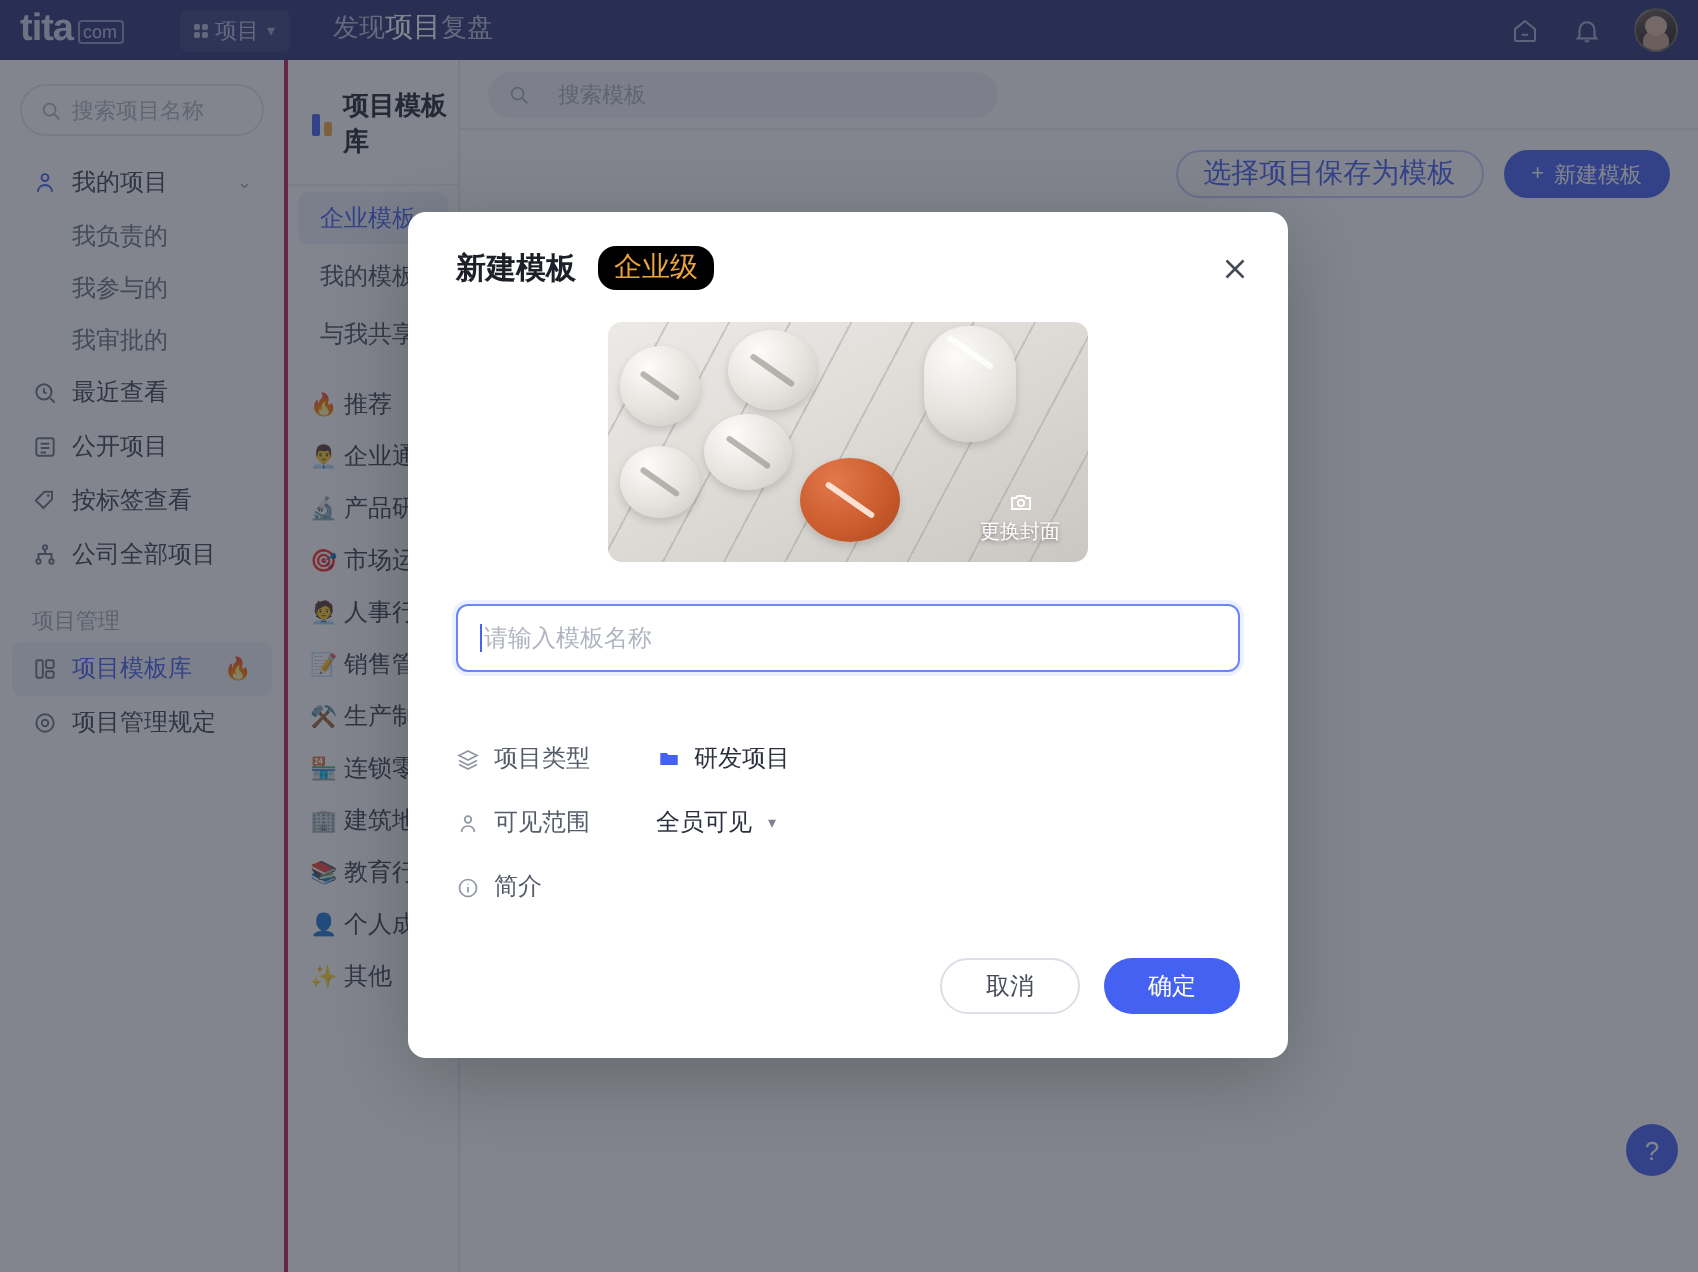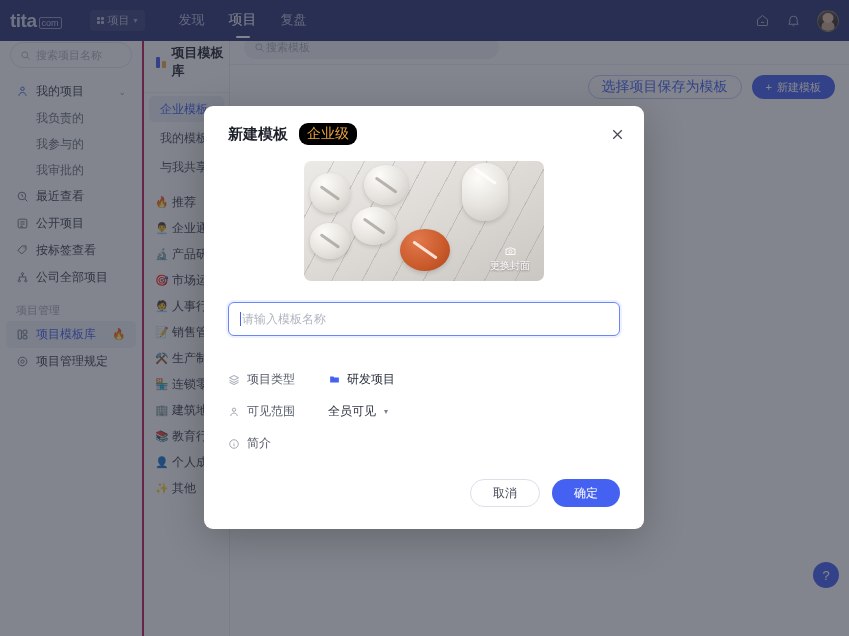--- a/index.html
+++ b/index.html
@@ -6,21 +6,21 @@
   html, body {
     width: 849px; height: 636px;
     font-family: "Liberation Sans", "DejaVu Sans", sans-serif;
     overflow: hidden;
     background: #f5f6f8;
   }
   .app { position: relative; width: 849px; height: 636px; }
 
   
   .topbar {
-    position: absolute; top: 0; left: 0; width: 849px; height: 41px;
+    position: absolute; top: 0; left: 0; width: 849px; height: 30px;
     background: #2b3275;
     display: flex; align-items: center;
     z-index: 5;
   }
   .logo {
     margin-left: 10px;
     font-size: 19px; font-weight: 700; letter-spacing: -0.5px;
     color: #cfd3e8;
     display: flex; align-items: baseline; gap: 2px;
   }
@@ -36,21 +36,21 @@
     border-radius: 4px;
     padding: 3px 7px;
     display: flex; align-items: center; gap: 4px;
     color: #b7bcd8; font-size: 11px;
   }
   .grid-ico {
     display: inline-grid; grid-template-columns: 3px 3px; gap: 1px;
   }
   .grid-ico i { width: 3px; height: 3px; background: #b7bcd8; display: block; border-radius: 1px; }
   .chev-sm { font-size: 8px; opacity: .8; }
-  .navlinks { display: flex; align-items: center; gap: 24px; margin-left: 34px; }
+  .navlinks { display: flex; align-items: center; margin-left: 22px; }
   .navlink { color: #b7bcd8; font-size: 13px; cursor: pointer; position: relative; padding-bottom: 2px;}
   .navlink.active { color: #ffffff; font-weight: 500; font-size: 14px; }
   .navlink.active::after {
     content: ""; position: absolute; left: 50%; transform: translateX(-50%);
     bottom: -7px; width: 14px; height: 2px; background: #fff; border-radius: 2px;
   }
   .nav-right { margin-left: auto; display: flex; align-items: center; gap: 16px; margin-right: 10px; }
   .nav-ico { width: 15px; height: 15px; color: #a8afd0; }
   .avatar {
     width: 22px; height: 22px; border-radius: 50%;
@@ -129,21 +129,21 @@
   .mp-row .em { font-size: 11px; width: 12px; }
 
   
   .content { position: absolute; top: 30px; left: 230px; width: 619px; height: 606px; background:#fff; }
   .content-top {
     height: 35px; display: flex; align-items: center; padding: 0 14px;
     border-bottom: 1px solid #f0f1f5;
   }
   .tpl-search {
     width: 255px; height: 23px; border-radius: 12px; background: #f3f4f7;
-    display: flex; align-items: center; gap: 1px; padding: 0 10px;
+    display: flex; align-items: center; gap: 14px; padding: 0 10px;
     font-size: 11px; color: #a9aeba;
   }
   .actions {
     display: flex; justify-content: flex-end; gap: 10px; padding: 10px 14px 8px 14px;
   }
   .btn-ghost {
     height: 24px; padding: 0 13px; border-radius: 12px;
     border: 1px solid #c3cdfb; color: #4461f2; background: #fff;
     font-size: 14px; display: flex; align-items: center; cursor: pointer;
   }

